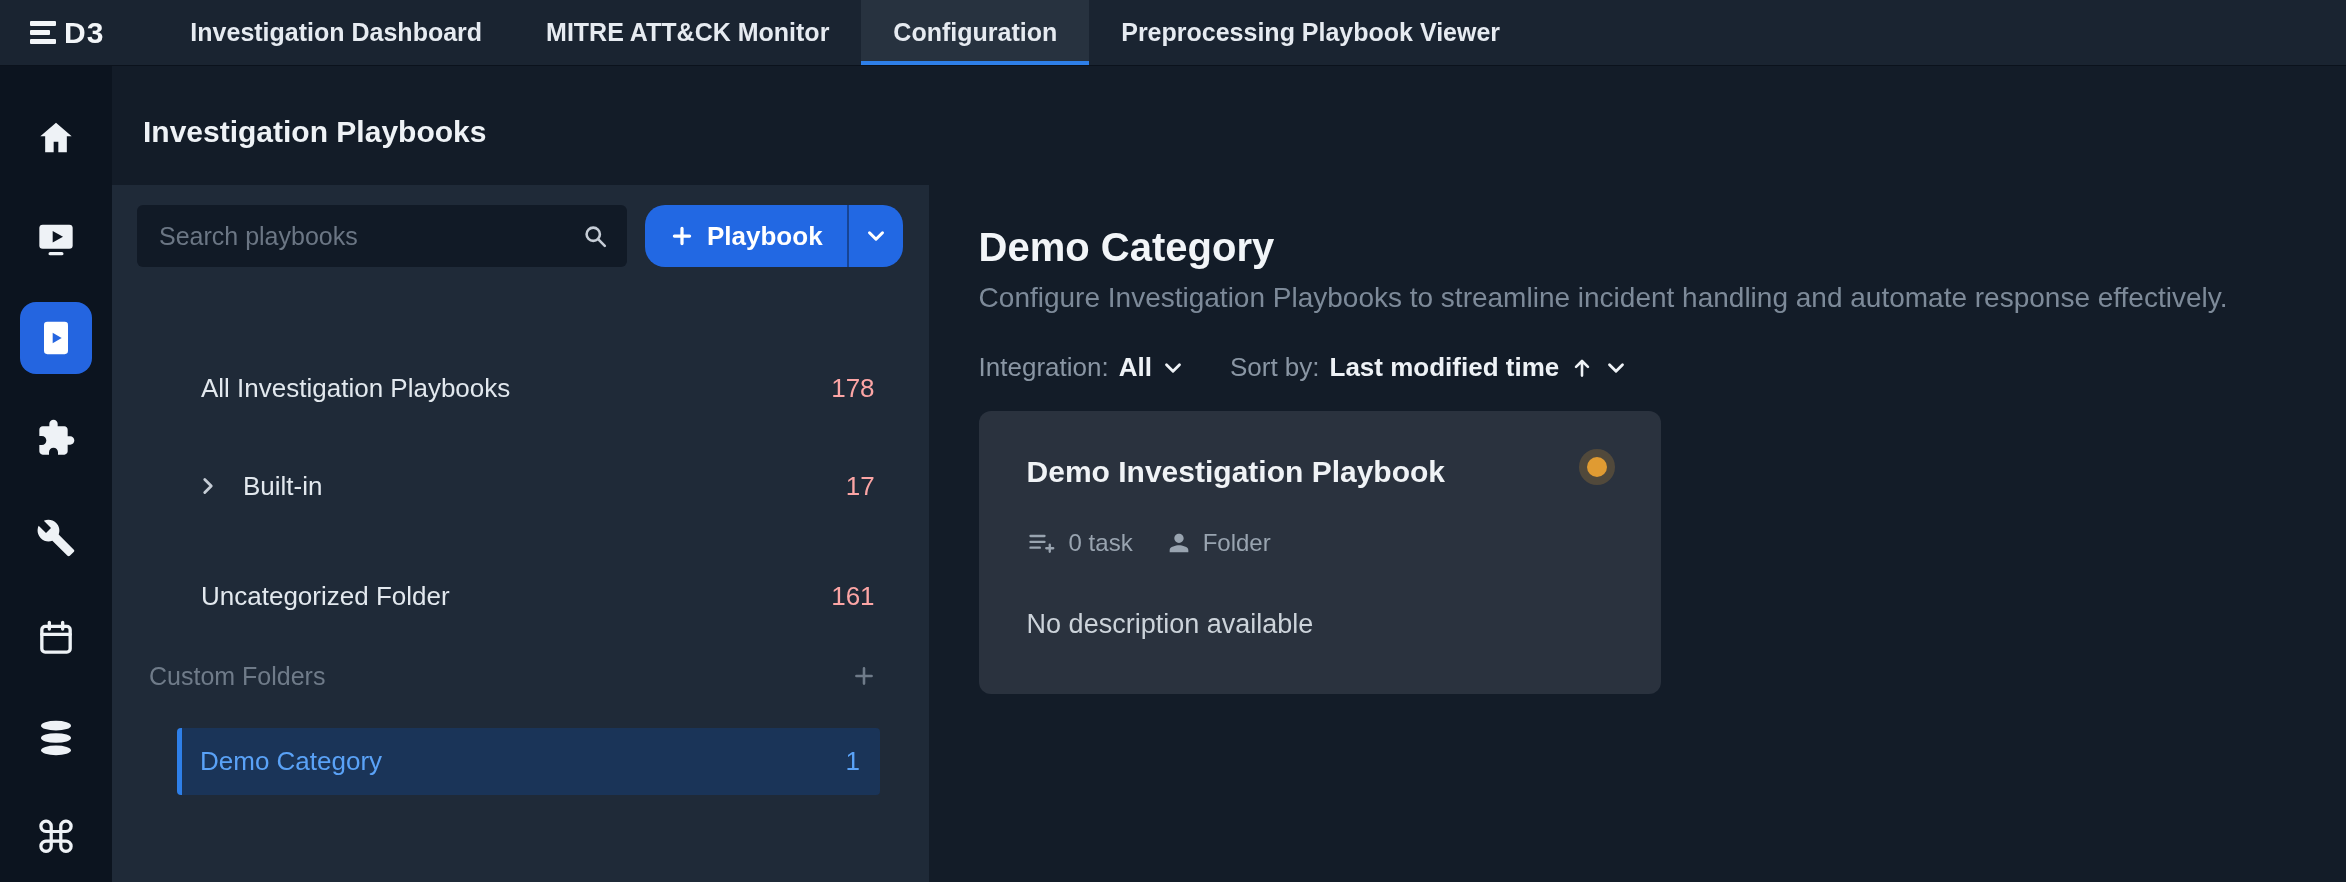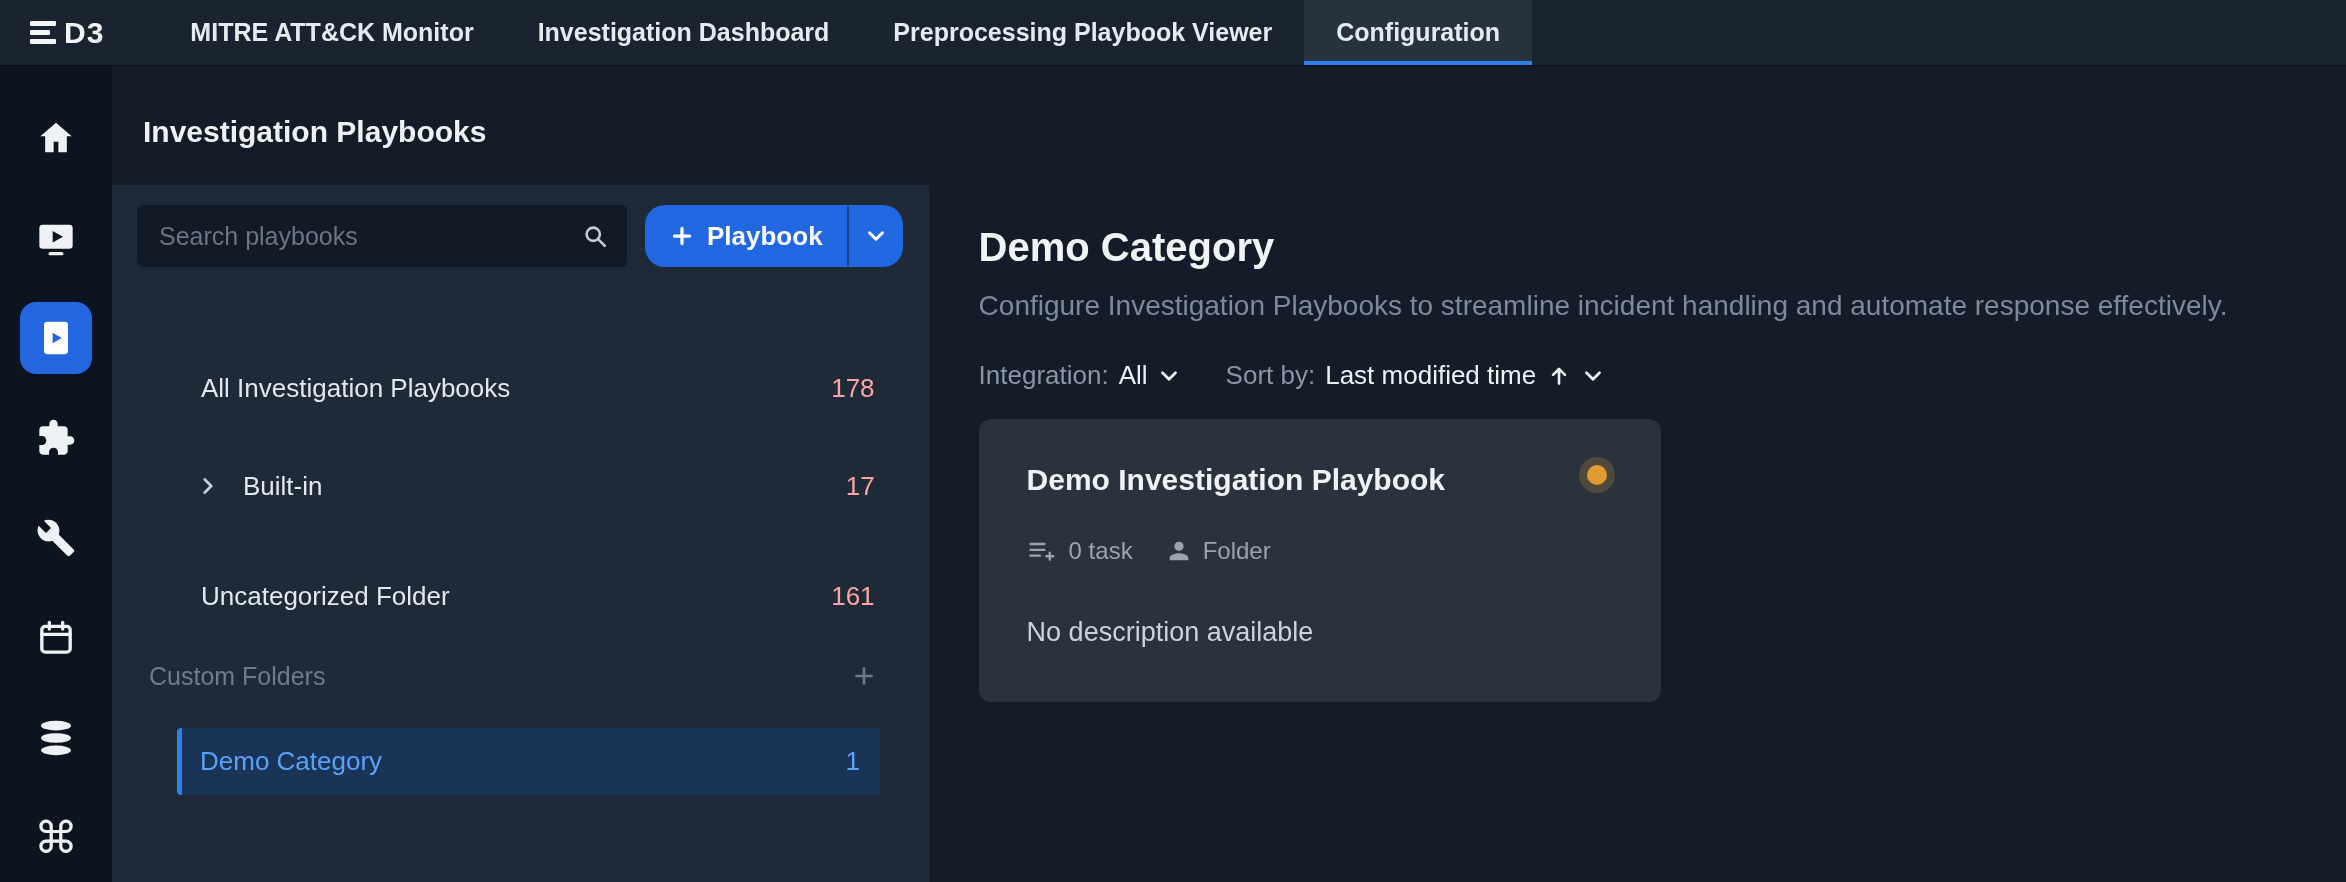--- a/index.html
+++ b/index.html
@@ -56,24 +56,24 @@
   .row-uncat { margin-top:44px; padding:0 28px 0 64px; }
   .row-section { margin-top:17px; height:60px; padding:0 26px 0 12px; color:#6f7b89; font-size:25px; }
   .row-section .label { flex:1; }
   .row-section svg { width:26px; height:26px; }
   .tree-row.selected { margin-top:22px; margin-left:40px; width:703px; height:67px; background:#1a3458; border-left:5px solid #2e7fe8; border-radius:4px; padding:0 20px 0 18px; color:#5aa2f7; }
   .tree-row.selected .count { color:#5aa2f7; }
 
   
   .main-area { flex:1; padding:40px 40px 0 50px; min-width:0; }
   .main-title { font-size:40px; font-weight:700; color:#f2f5f8; }
-  .main-subtitle { margin-top:20px; font-size:28px; color:#7d8a99; }
+  .main-subtitle { margin-top:12px; font-size:28px; color:#7d8a99; }
   .filters { margin-top:38px; display:flex; align-items:center; font-size:26px; }
   .filter-label { color:#8a96a4; }
-  .filter-value { font-weight:400; color:#eef2f6; margin-left:10px;text-align:center; }
+  .filter-value { font-weight:700; color:#eef2f6; margin-left:10px;text-align:center; }
   .filters .chev { width:26px; height:26px; margin-left:8px; }
   .filters .gap { width:44px; }
   .sort-arrow { width:26px; height:26px; margin-left:10px; }
 
   .card { margin-top:28px; width:682px; background:#2a323e; border-radius:12px; padding:44px 46px 54px 48px; }
   .card-head { display:flex; align-items:flex-start; justify-content:space-between; }
   .card-title { font-size:30px; font-weight:700; color:#f0f3f6; }
   .status-dot { width:20px; height:20px; border-radius:50%; background:#e09b32; box-shadow:0 0 0 8px rgba(224,155,50,0.22); margin:2px 8px 0 0; }
   .card-meta { margin-top:40px; display:flex; align-items:center; gap:14px; color:#99a4b0; font-size:24px; }
   .card-meta svg { width:28px; height:28px; }
@@ -88,24 +88,24 @@
   <header class="topbar">
     <div class="logo">
       <span class="logo-bars">
           <span></span>
           <span></span>
           <span></span>
         </span>
       <span class="logo-text">D3</span>
     </div>
     <nav class="topnav">
+      <div class="nav-item">Investigation Dashboard</div>
       <div class="nav-item">MITRE ATT&amp;CK Monitor</div>
-      <div class="nav-item">Investigation Dashboard</div>
+      <div class="nav-item active">Configuration</div>
       <div class="nav-item">Preprocessing Playbook Viewer</div>
-      <div class="nav-item active">Configuration</div>
     </nav>
   </header>
 
   <div class="body-row">
 
     <aside class="iconbar">
       <div class="icon-btn">
         <svg viewBox="0 0 24 24" fill="#eef2f6">
             <path d="M12 2.8L2.6 11h2.9v9.5h5.1v-6.2h2.8v6.2h5.1V11h2.9z"></path>
           </svg>

